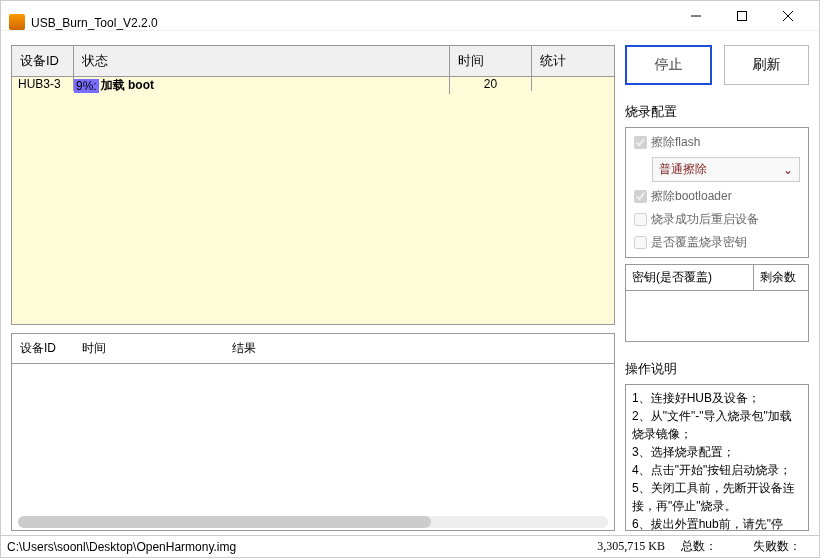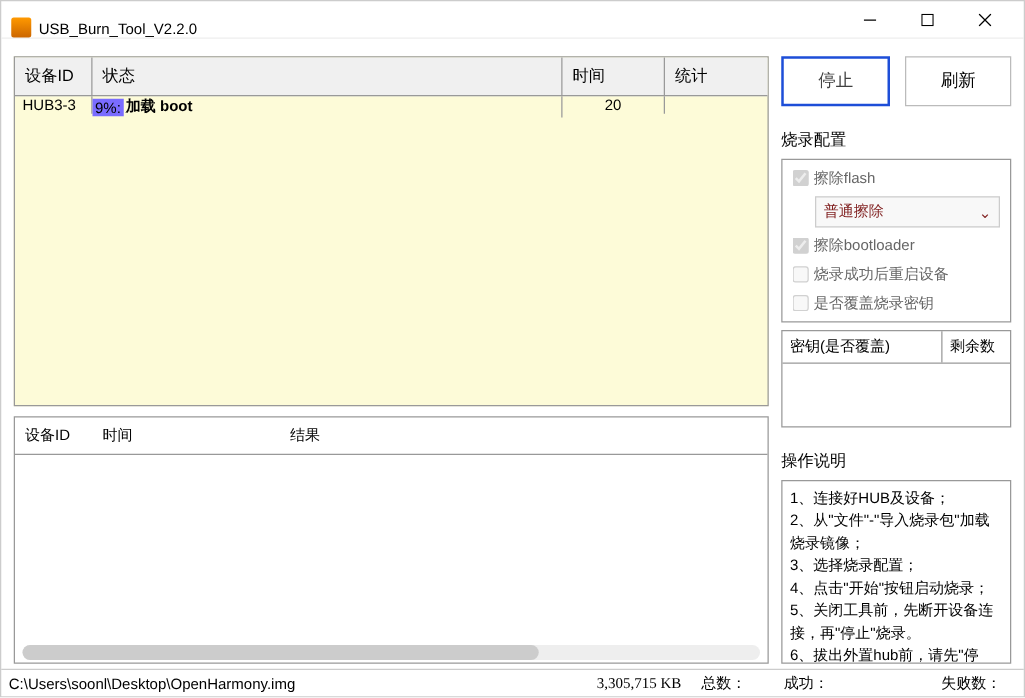--- a/index.html
+++ b/index.html
@@ -164,16 +164,15 @@
         <div>5、关闭工具前，先断开设备连接，再"停止"烧录。</div>
         <div>6、拔出外置hub前，请先"停止"烧录并关闭工具。</div>
       </div>
     </div>
   </div>
 
   <div class="statusbar">
     <div class="sb-path">C:\Users\soonl\Desktop\OpenHarmony.img</div>
     <div class="sb-item r">3,305,715 KB</div>
     <div class="sb-label">总数：</div>
-    <div class="sb-item">成功：</div>
     <div class="sb-label">失败数：</div>
   </div>
 </div>
 
 </body></html>

